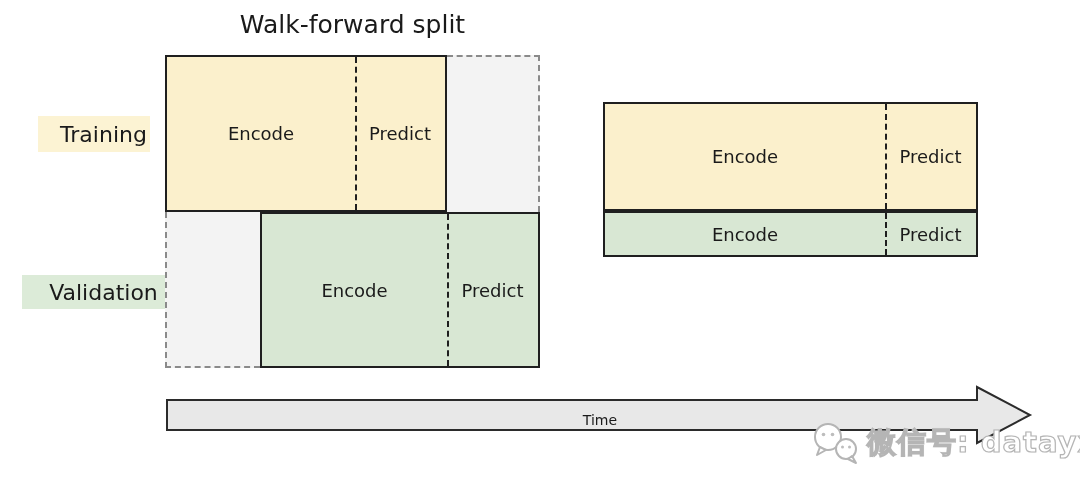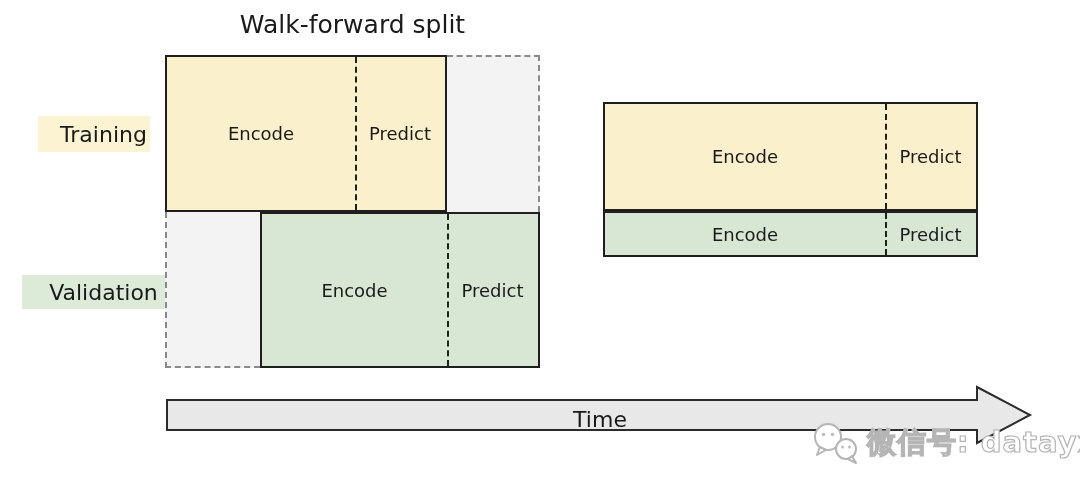--- a/index.html
+++ b/index.html
@@ -54,21 +54,21 @@
   .sbs-train{left:603px;top:102px;width:375px;height:109px;background:var(--training_fill);}
   .sbs-val{left:603px;top:211px;width:375px;height:46px;background:var(--validation_fill);}
   .sbs-train .encode,.sbs-val .encode{left:0;width:280px;}
   .sbs-train .predict,.sbs-val .predict{left:280px;right:0;}
   .sbs-train .divider,.sbs-val .divider{left:280px;}
 
   .arrow-wrap{position:absolute;left:160px;top:378px;width:880px;height:74px;}
   .arrow-wrap svg{position:absolute;left:0;top:0;}
   .time-label{position:absolute;left:40px;top:22px;width:800px;height:39px;
               display:flex;align-items:center;justify-content:center;
-              font-size:22px;color:var(--text);}
+              font-size:14px;color:var(--text);}
 
   .wm{position:absolute;left:810px;top:421px;display:flex;align-items:center;gap:5px;}
   .wm-text{font-size:29px;font-weight:600;letter-spacing:1px;color:#ffffff;
            -webkit-text-stroke:1.2px var(--watermark);
            text-shadow:0 0 1px var(--watermark);white-space:nowrap;}
 </style>
 </head>
 <body>
 
 <div class="canvas">

